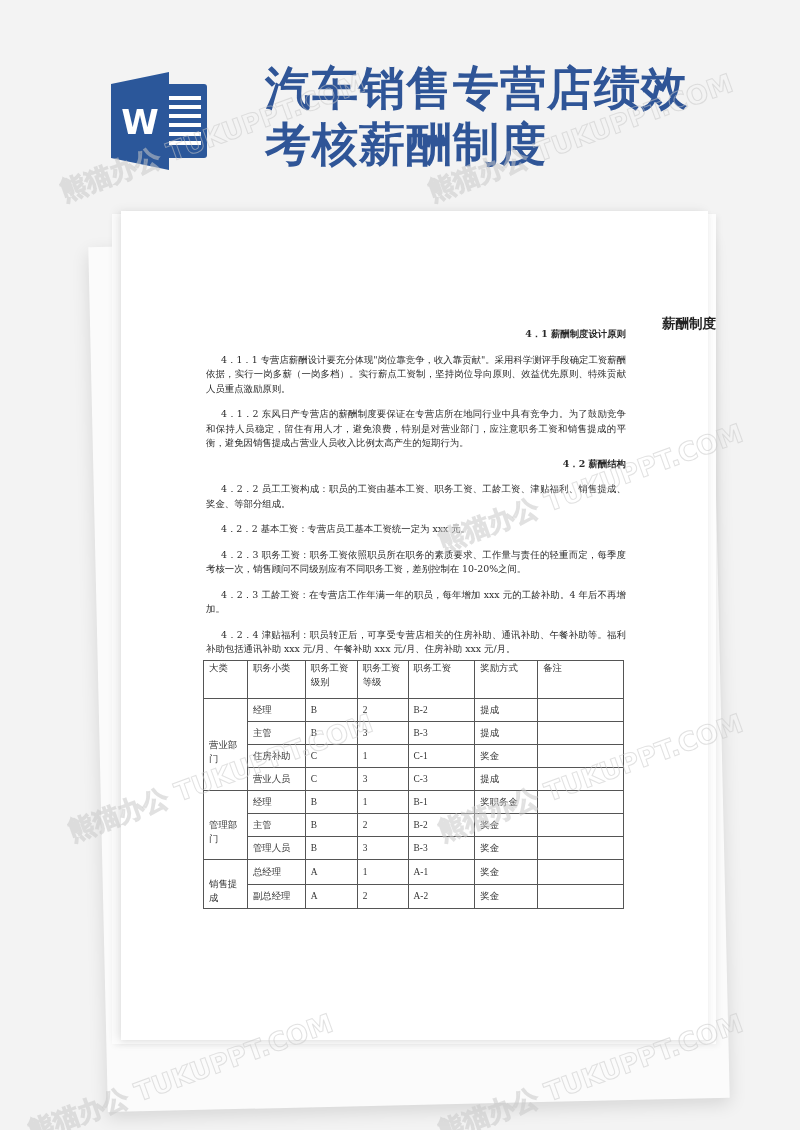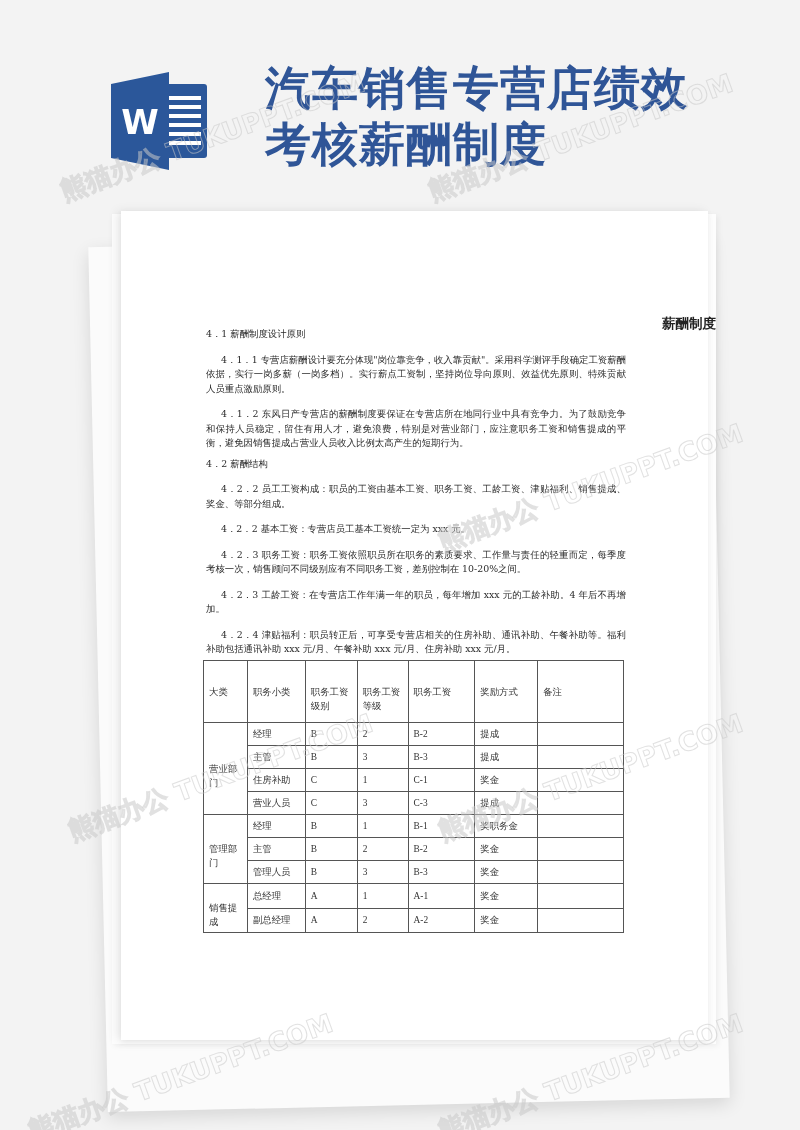--- a/index.html
+++ b/index.html
@@ -29,31 +29,31 @@
     }
     .page {
       position: absolute; left: 121px; top: 211px; width: 587px; height: 829px;
       background: #ffffff; box-shadow: -4px 0 10px rgba(0,0,0,0.08), 0 2px 6px rgba(0,0,0,0.06);
     }
     .page-title {
       position: absolute; left: 0; top: 96px; width: 100%; text-align: right;
       font-size: 13.5px; font-weight: bold; color: #222; margin: 8px;
     }
     .content { position: absolute; left: 85px; top: 116px; width: 420px; font-size: 9.4px; line-height: 14.5px; }
-    .content .h { font-weight: normal; margin: 0 0 6px 0; }
+    .content .h { font-weight: bold; margin: 0 0 6px 0; text-align: right; }
     .content p { margin: 11px 0 6px 0; text-indent: 1.6em; text-align: justify; }
     
     table.salary {
       position: absolute; left: 82px; top: 449px; width: 421px;
       border-collapse: collapse; font-size: 9.4px; color: #333;
     }
     table.salary td {
       border: 1px solid #555; padding: 3px 5px; vertical-align: top; line-height: 14px;
     }
-    table.salary tr.head td { height: 34px; padding-top: 24px; }
+    table.salary tr.head td { height: 34px; padding-top: 0; }
     table.salary tr.row td { height: 16px; vertical-align: middle; font-family: Liberation Serif, serif; }
     table.salary td.cat { vertical-align: top; padding-top: 17px; }
     
     .wm {
       position: absolute; font-family: "DejaVu Sans", "Liberation Sans", sans-serif;
       font-size: 26px; font-weight: bold; color: transparent;
       -webkit-text-stroke: 1px rgba(200,200,200,0.55);
       transform: rotate(-20deg); white-space: nowrap; pointer-events: none;
     }
   </style>

